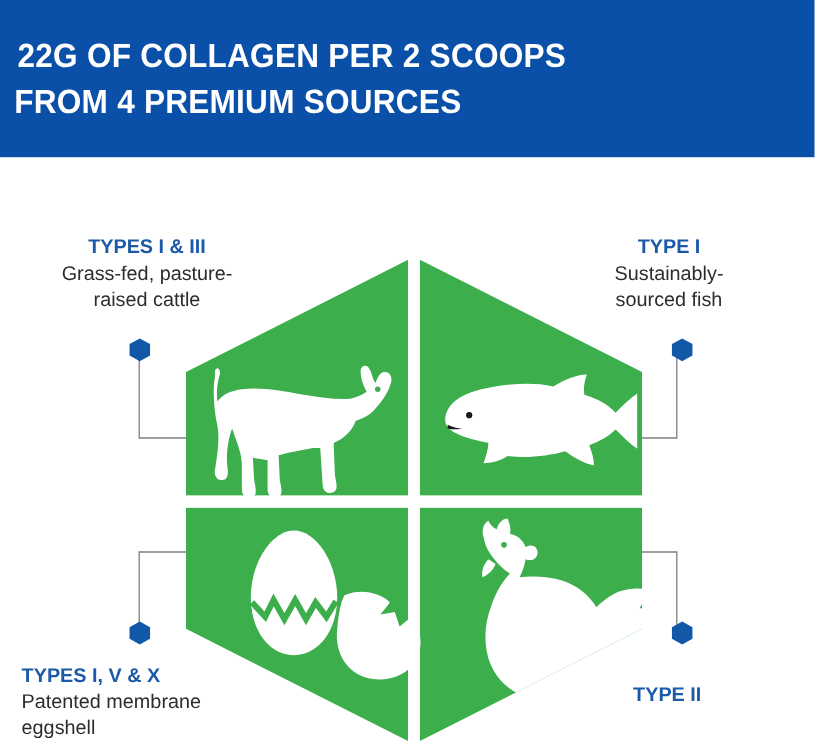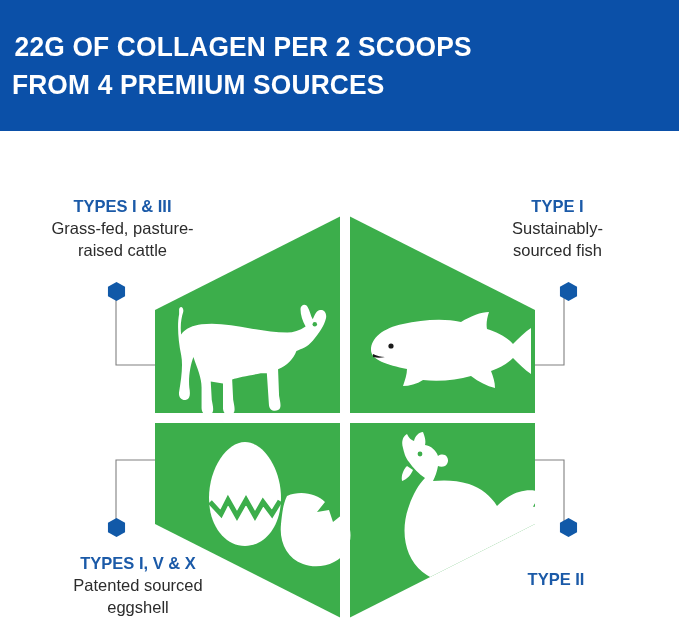--- a/index.html
+++ b/index.html
@@ -44,21 +44,21 @@
     white-space:nowrap;
   }
   .label .desc{
     font-size:16.5px;
     color:#2c2c2c;
     line-height:1.30;
     margin-top:2px;
   }
   .lbl-tl{left:20px;top:196px;width:205px;text-align:center;}
   .lbl-tr{left:455px;top:196px;width:205px;text-align:center;}
-  .lbl-bl{left:32px;top:553px;width:212px;text-align:center;}
+  .lbl-bl{left:18px;top:553px;width:212px;text-align:left;}
   .lbl-br{left:450px;top:553px;width:212px;text-align:center;margin-top:16px;}
 
   
   .connector{position:absolute;pointer-events:none;}
   .conn-line{stroke:#808080;stroke-width:1.1;fill:none;}
   .marker{position:absolute;width:19px;height:21px;}
 </style>
 </head>
 <body>
 
@@ -240,21 +240,21 @@
     <div class="kicker">TYPE I</div>
     <div class="desc">
       <div>Sustainably-</div>
       <div>sourced fish</div>
     </div>
   </div>
 
   <div class="label lbl-bl">
     <div class="kicker">TYPES I, V &amp; X</div>
     <div class="desc">
-      <div>Patented sourced</div>
+      <div>Patented membrane</div>
       <div>eggshell</div>
     </div>
   </div>
 
   <div class="label lbl-br">
     <div class="kicker">TYPE II</div>
   </div>
 
 </div>
 

